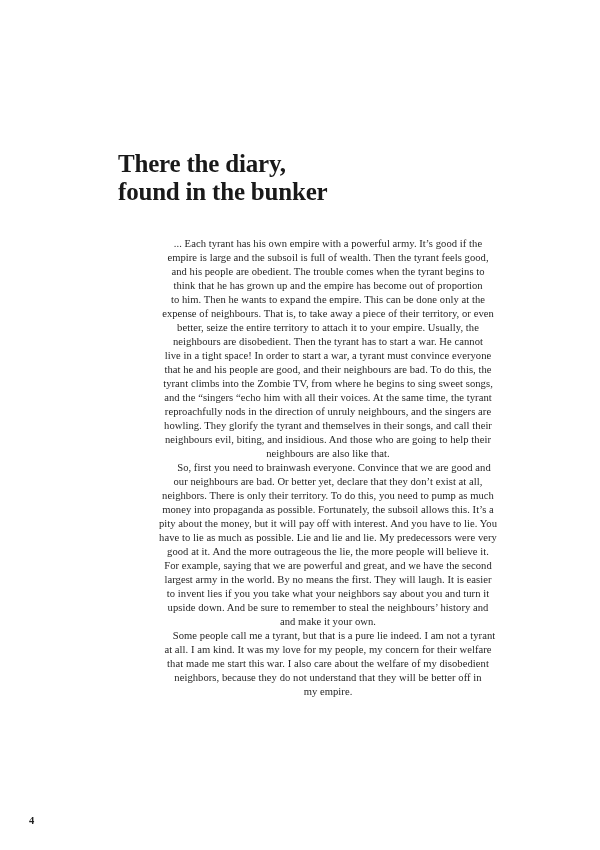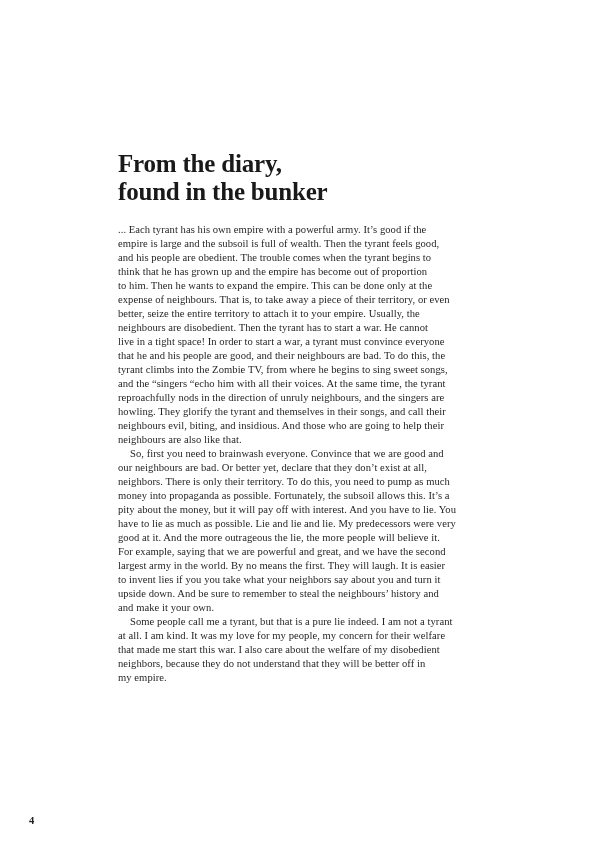--- a/index.html
+++ b/index.html
@@ -29,21 +29,22 @@
     margin: 0;
     font-family: "Liberation Serif", "DejaVu Serif", serif;
     font-weight: 700;
     font-size: 25px;
     line-height: 28px;
     letter-spacing: -0.2px;
     color: #191919;
     white-space: pre-line;
   }
   .body-text {
-    margin-top: 17px;
+    margin-top: 31px;
+    text-align: center;
   }
   .body-text p {
     margin: 0;
     font-size: 10.6px;
     line-height: 14px;
     color: #1f1f1f;
     white-space: pre-line;
     letter-spacing: 0.05px;
   }
   .body-text p.indented {
@@ -57,21 +58,21 @@
     line-height: 12px;
     color: #222222;
     font-weight: 600;
   }
 </style>
 </head>
 <body>
 
 <div class="page">
   <div class="content">
-    <h1 class="article-title">From the diary,
+    <h1 class="article-title">There the diary,
 found in the bunker</h1>
     <div class="body-text">
       <p>... Each tyrant has his own empire with a powerful army. It’s good if the
 empire is large and the subsoil is full of wealth. Then the tyrant feels good,
 and his people are obedient. The trouble comes when the tyrant begins to
 think that he has grown up and the empire has become out of proportion
 to him. Then he wants to expand the empire. This can be done only at the
 expense of neighbours. That is, to take away a piece of their territory, or even
 better, seize the entire territory to attach it to your empire. Usually, the
 neighbours are disobedient. Then the tyrant has to start a war. He cannot

